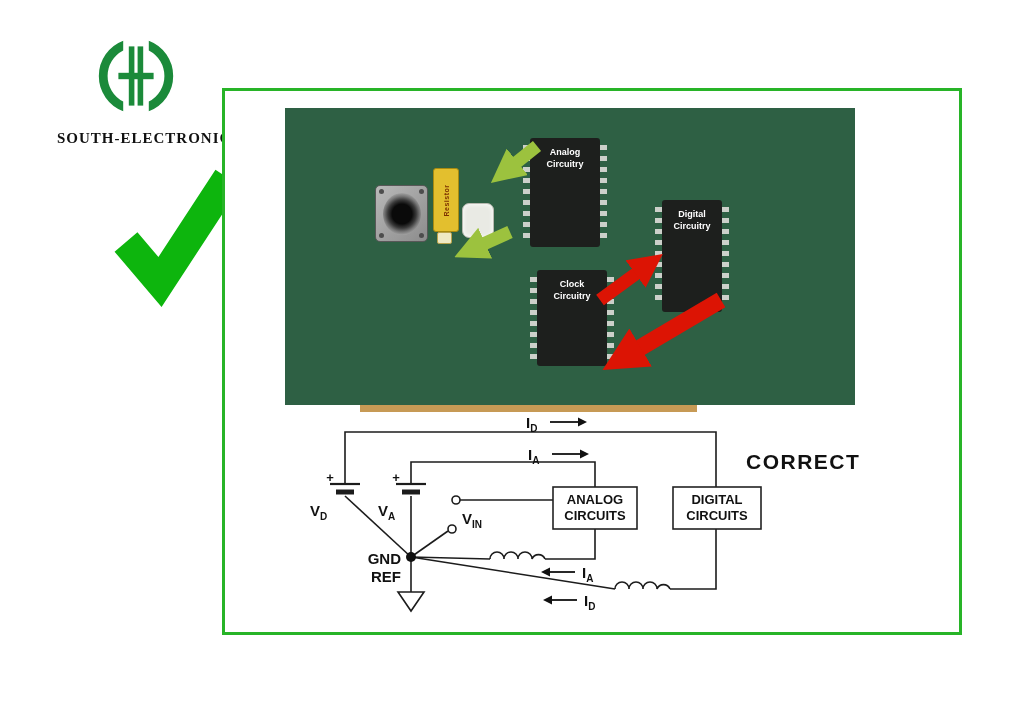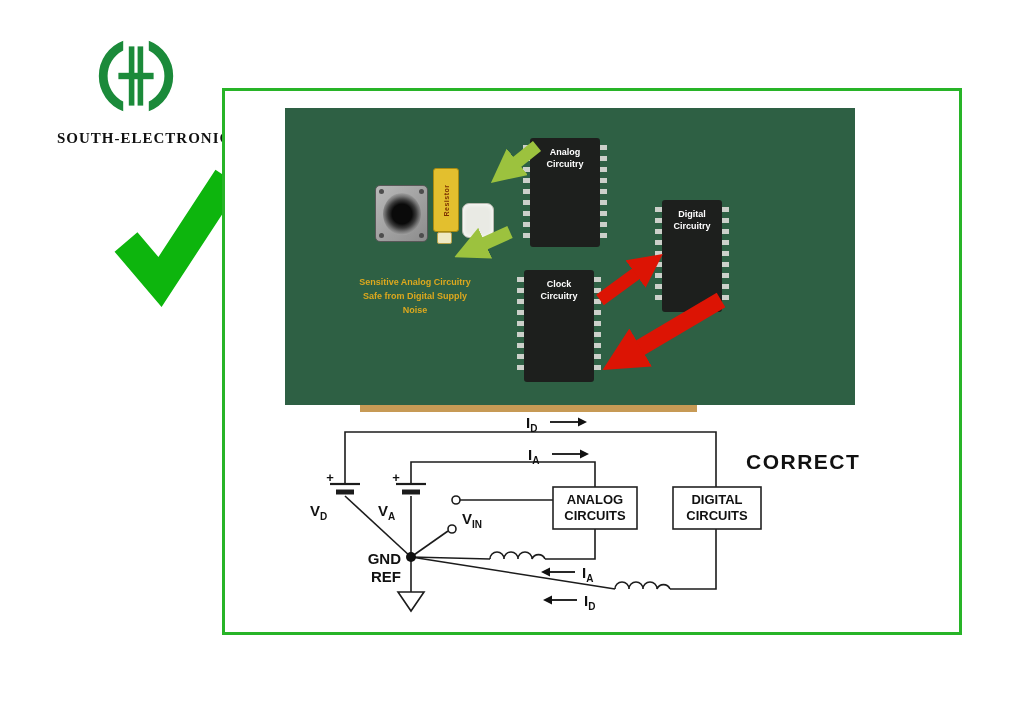--- a/index.html
+++ b/index.html
@@ -115,34 +115,29 @@
 
   <div class="chip" style="left:377px;top:92px;width:60px;height:112px">
     <div class="pins pins-l"></div>
     <div class="pins pins-r"></div>
     <div class="chip-label">
       <span>Digital</span>
       <span>Circuitry</span>
     </div>
   </div>
 
-  <div class="chip" style="left:239px;top:162px;width:70px;height:112px">
+  <div class="chip" style="left:252px;top:162px;width:70px;height:96px">
     <div class="pins pins-l"></div>
     <div class="pins pins-r"></div>
     <div class="chip-label">
       <span>Clock</span>
       <span>Circuitry</span>
     </div>
   </div>
 
-  <div class="pcb-caption">
-    <div>Sensitive Analog Circuitry</div>
-    <div>Safe from Digital Supply</div>
-    <div>Noise</div>
-  </div>
 
   <svg class="pcb-arrows" viewBox="0 0 570 304">
     <defs>
       <marker id="mg" viewBox="0 0 10 10" refX="2" refY="5" markerWidth="2.6" markerHeight="2.6" orient="auto">
         <path d="M0,0 L10,5 L0,10 Z" fill="#9cc23e"></path>
       </marker>
       <marker id="mr" viewBox="0 0 10 10" refX="2" refY="5" markerWidth="2.6" markerHeight="2.6" orient="auto">
         <path d="M0,0 L10,5 L0,10 Z" fill="#dc1404"></path>
       </marker>
     </defs>

